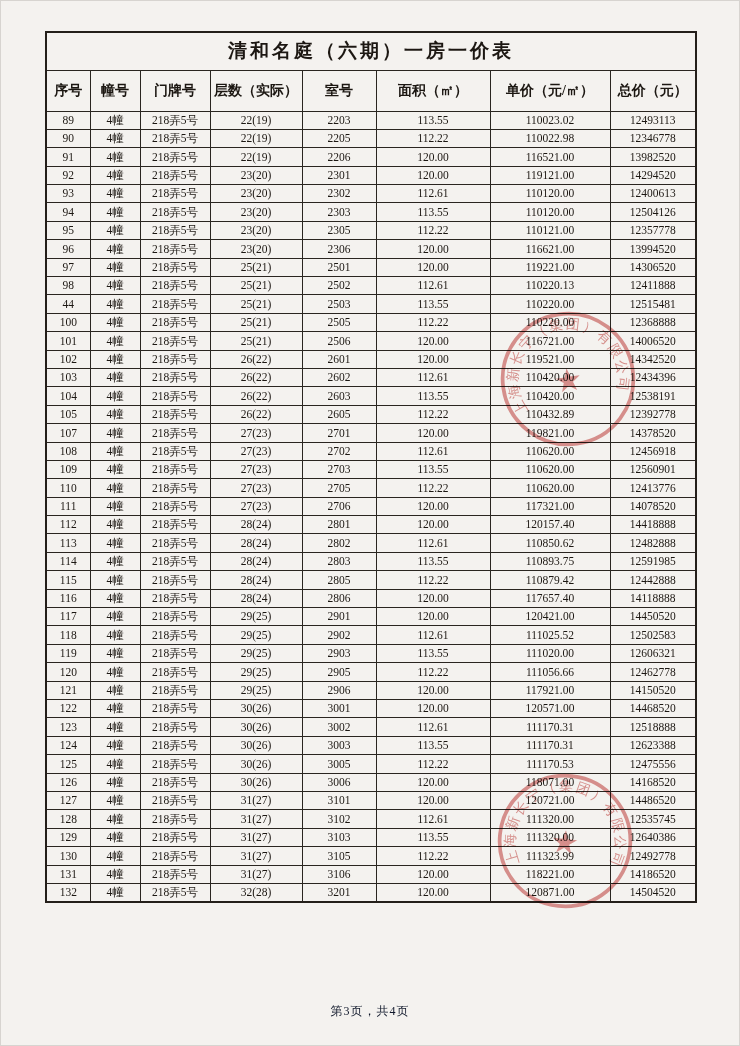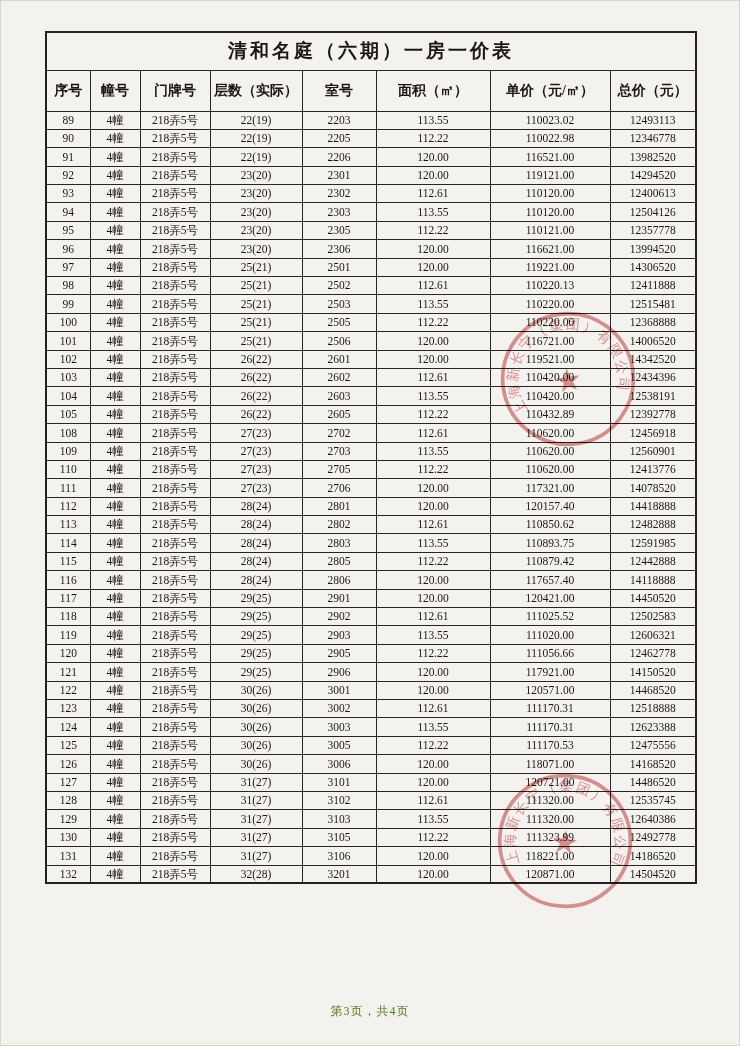--- a/index.html
+++ b/index.html
@@ -50,21 +50,21 @@
     height: 18.4px;
     font-size: 11.5px;
   }
   .footer {
     position: absolute;
     left: 0;
     right: 0;
     top: 1002px;
     text-align: center;
     font-size: 12px;
-    color: #4d7c0f;
+    color: #0f172a;
     letter-spacing: 1px;
   }
   .seal {
     position: absolute;
     width: 140px;
     height: 140px;
     opacity: 0.55;
     mix-blend-mode: multiply;
     pointer-events: none;
   }
@@ -198,21 +198,21 @@
             <td>98</td>
             <td>4幢</td>
             <td>218弄5号</td>
             <td>25(21)</td>
             <td>2502</td>
             <td>112.61</td>
             <td>110220.13</td>
             <td>12411888</td>
           </tr>
           <tr>
-            <td>99</td>
+            <td>44</td>
             <td>4幢</td>
             <td>218弄5号</td>
             <td>25(21)</td>
             <td>2503</td>
             <td>113.55</td>
             <td>110220.00</td>
             <td>12515481</td>
           </tr>
           <tr>
             <td>100</td>
@@ -266,20 +266,30 @@
           </tr>
           <tr>
             <td>105</td>
             <td>4幢</td>
             <td>218弄5号</td>
             <td>26(22)</td>
             <td>2605</td>
             <td>112.22</td>
             <td>110432.89</td>
             <td>12392778</td>
+          </tr>
+          <tr>
+            <td>107</td>
+            <td>4幢</td>
+            <td>218弄5号</td>
+            <td>27(23)</td>
+            <td>2701</td>
+            <td>120.00</td>
+            <td>119821.00</td>
+            <td>14378520</td>
           </tr>
           <tr>
             <td>108</td>
             <td>4幢</td>
             <td>218弄5号</td>
             <td>27(23)</td>
             <td>2702</td>
             <td>112.61</td>
             <td>110620.00</td>
             <td>12456918</td>

